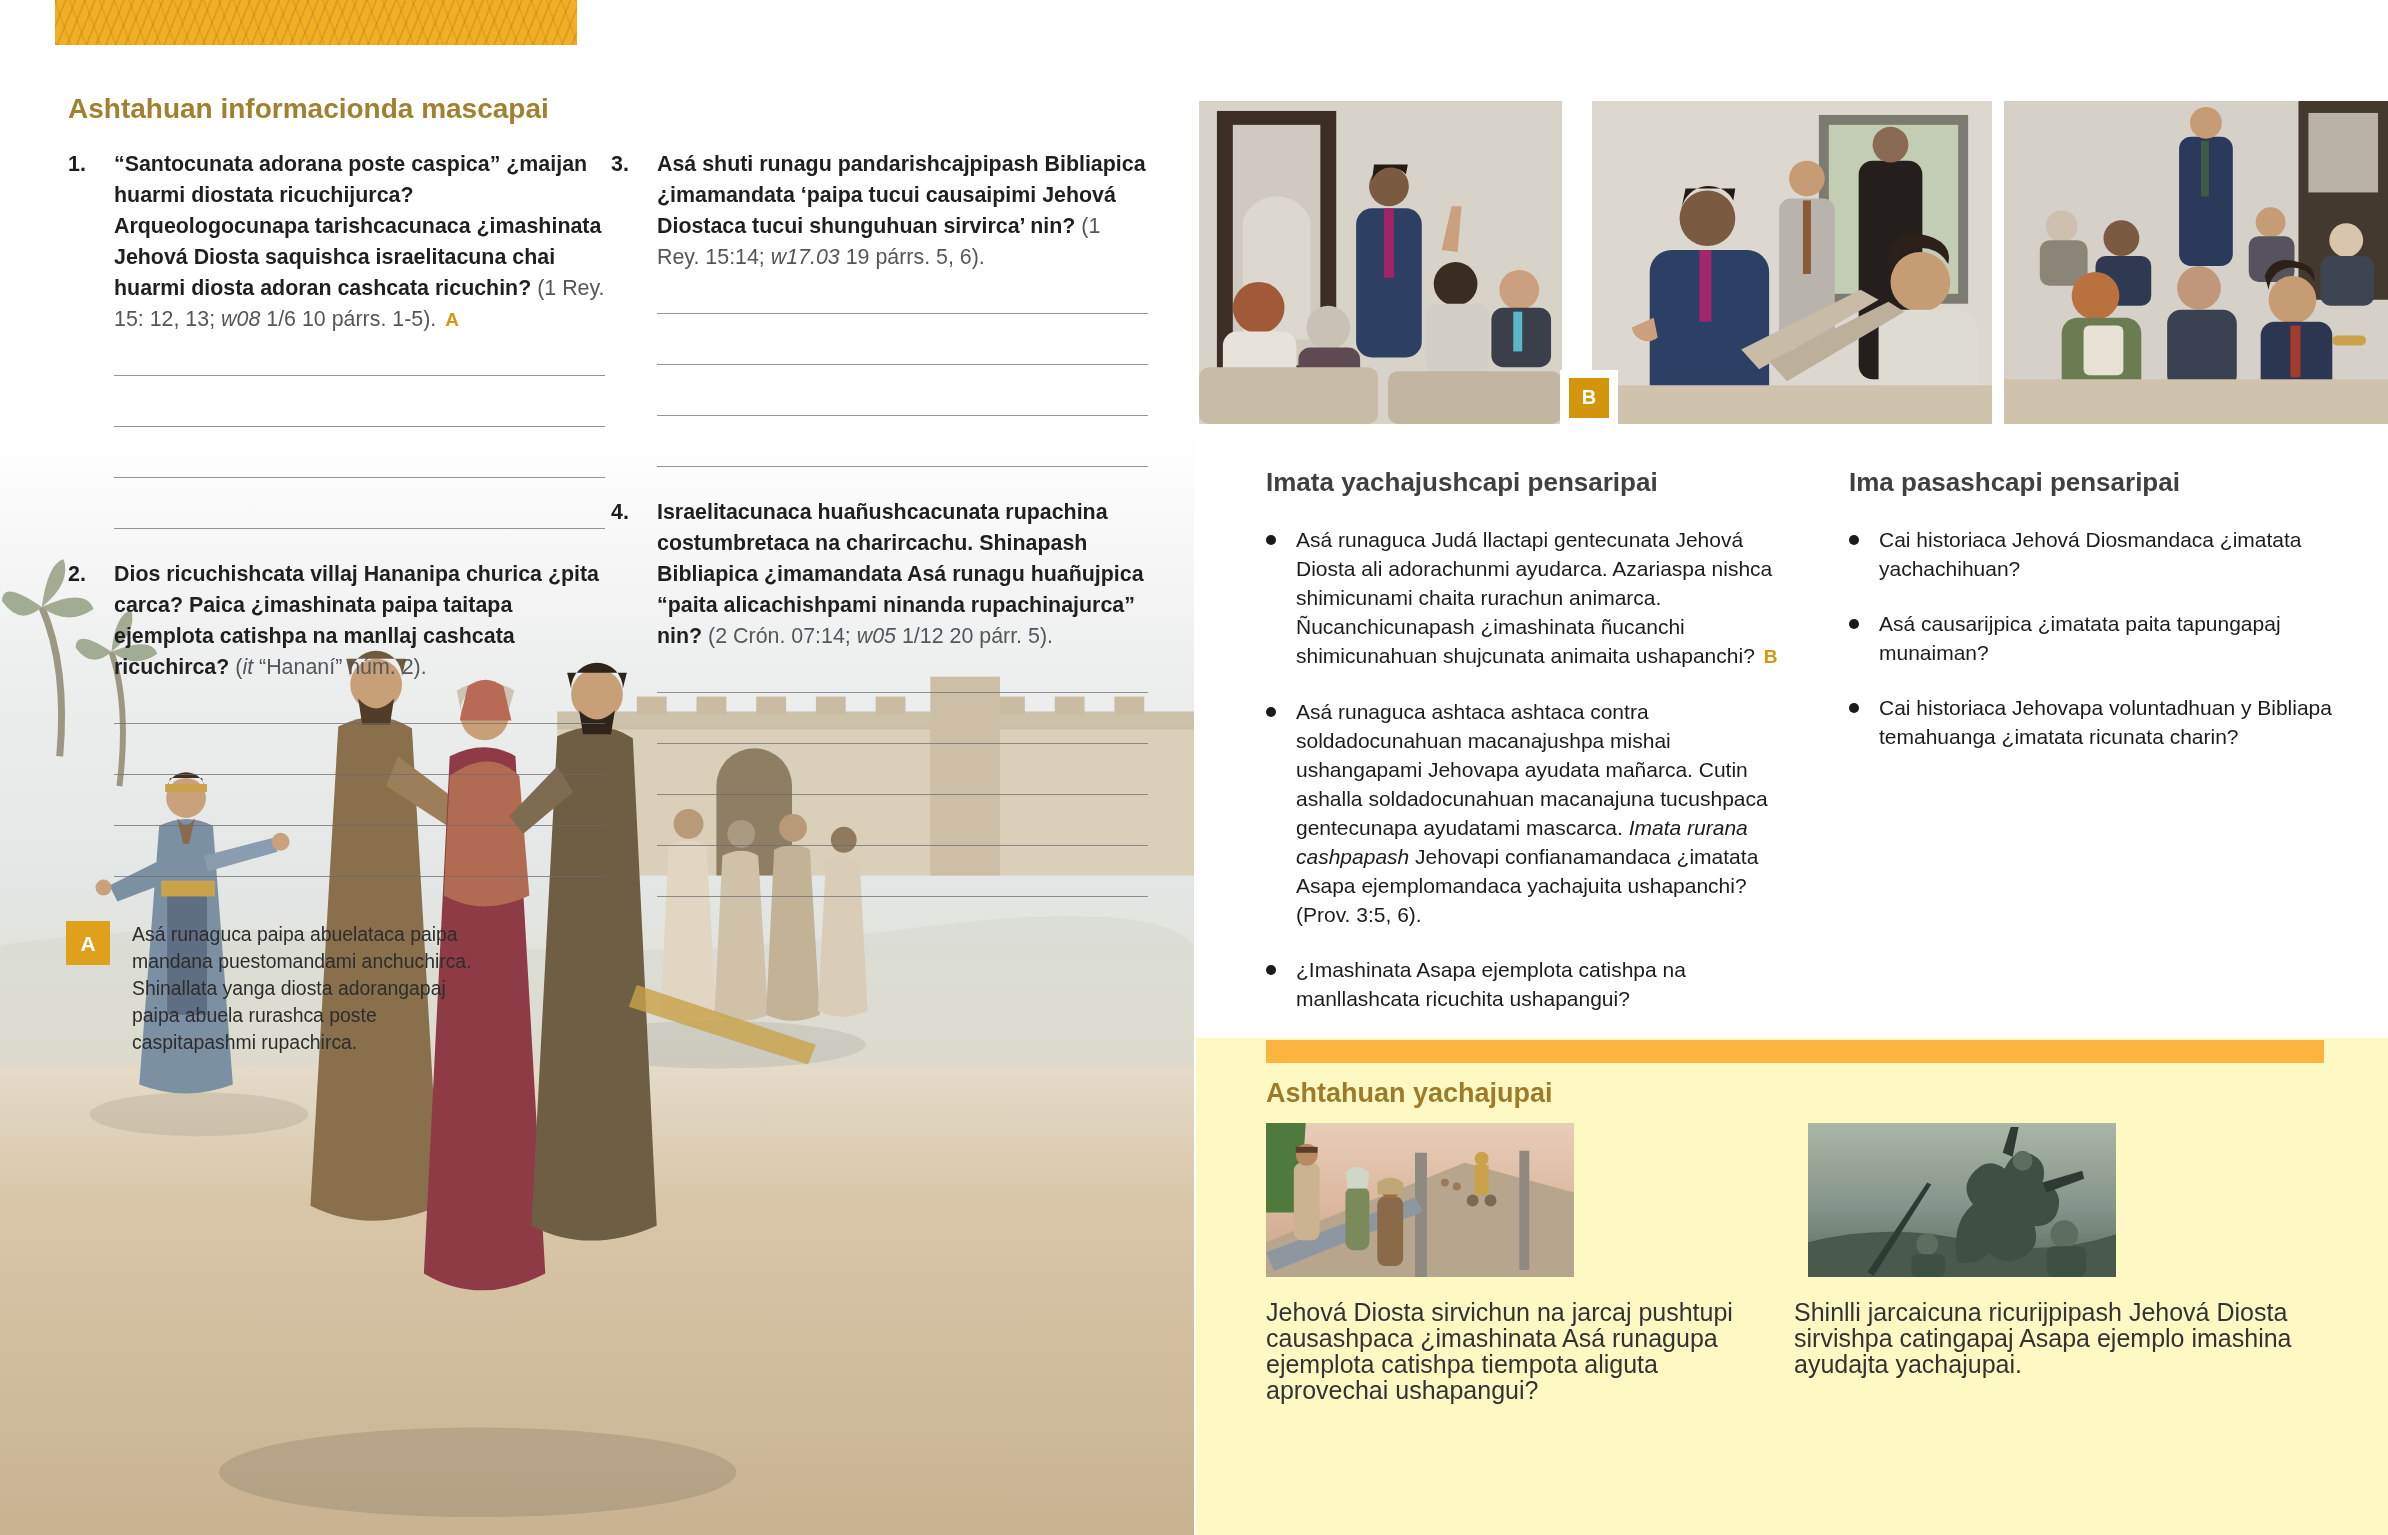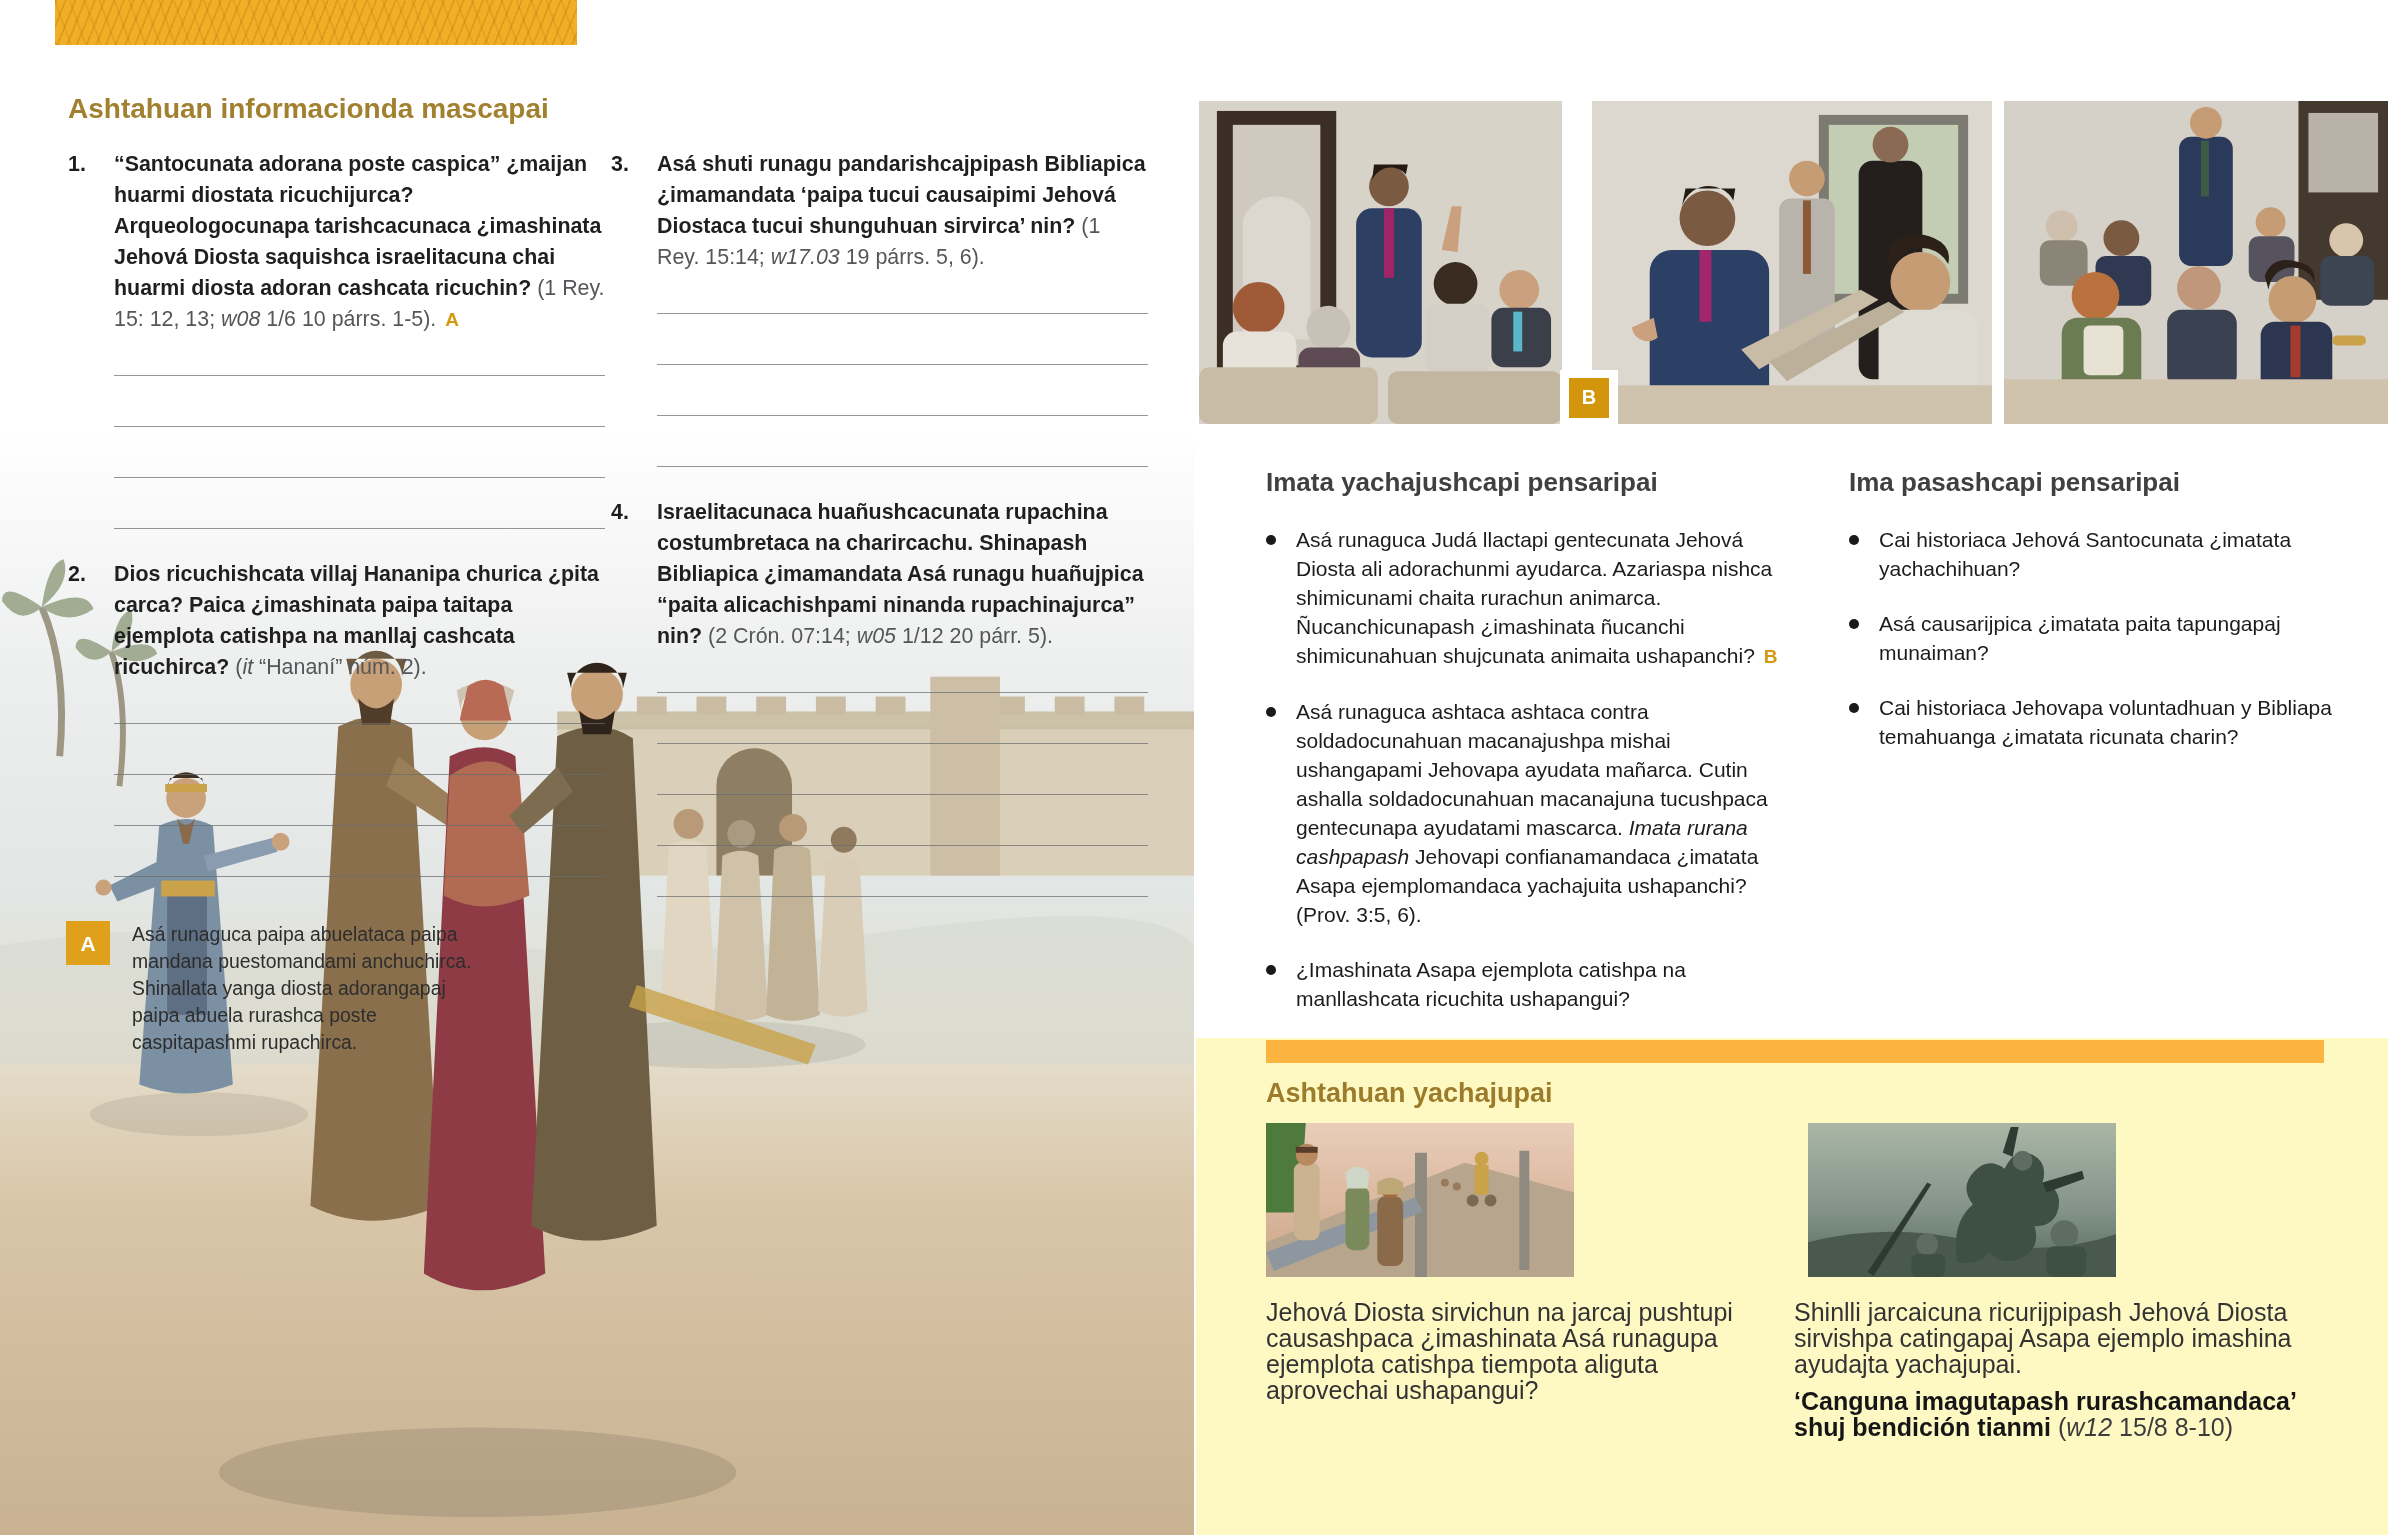--- a/index.html
+++ b/index.html
@@ -326,21 +326,21 @@
       </div>
       <div class="bul">
         <span class="dot"></span>
         <span>¿Imashinata Asapa ejemplota catishpa na manllashcata ricuchita ushapangui?</span>
       </div>
     </div>
     <div class="scol c2">
       <h3>Ima pasashcapi pensaripai</h3>
       <div class="bul">
         <span class="dot"></span>
-        <span>Cai historiaca Jehová Santocunata ¿imatata yachachihuan?</span>
+        <span>Cai historiaca Jehová Diosmandaca ¿imatata yachachihuan?</span>
       </div>
       <div class="bul">
         <span class="dot"></span>
         <span>Asá causarijpica ¿imatata paita tapungapaj munaiman?</span>
       </div>
       <div class="bul">
         <span class="dot"></span>
         <span>Cai historiaca Jehovapa voluntadhuan y Bibliapa temahuanga ¿imatata ricunata charin?</span>
       </div>
     </div>
@@ -408,18 +408,17 @@
           <rect x="104" y="132" width="34" height="23" rx="6" fill="#3e4f44"></rect>
         <path d="M60 150 l60 -90 l4 2 l-58 92 Z" fill="#2e3b33"></path>
       </svg>
     </div>
 
     <div class="cap cap1">
       <p>Jehová Diosta sirvichun na jarcaj pushtupi causashpaca ¿imashinata Asá runagupa ejemplota catishpa tiempota aliguta aprovechai ushapangui?</p>
     </div>
     <div class="cap cap2">
       <p>Shinlli jarcaicuna ricurijpipash Jehová Diosta sirvishpa catingapaj Asapa ejemplo imashina ayudajta yachajupai.</p>
-      <p><span class="t">‘Canguna imagutapash rurashcamandaca’ shuj bendición tianmi</span><span class="r"><span> (</span><i>w12</i><span> 15/8 8-10)</span></span></p>
     </div>
   </div>
 
 </div>
 
 
 </body></html>

